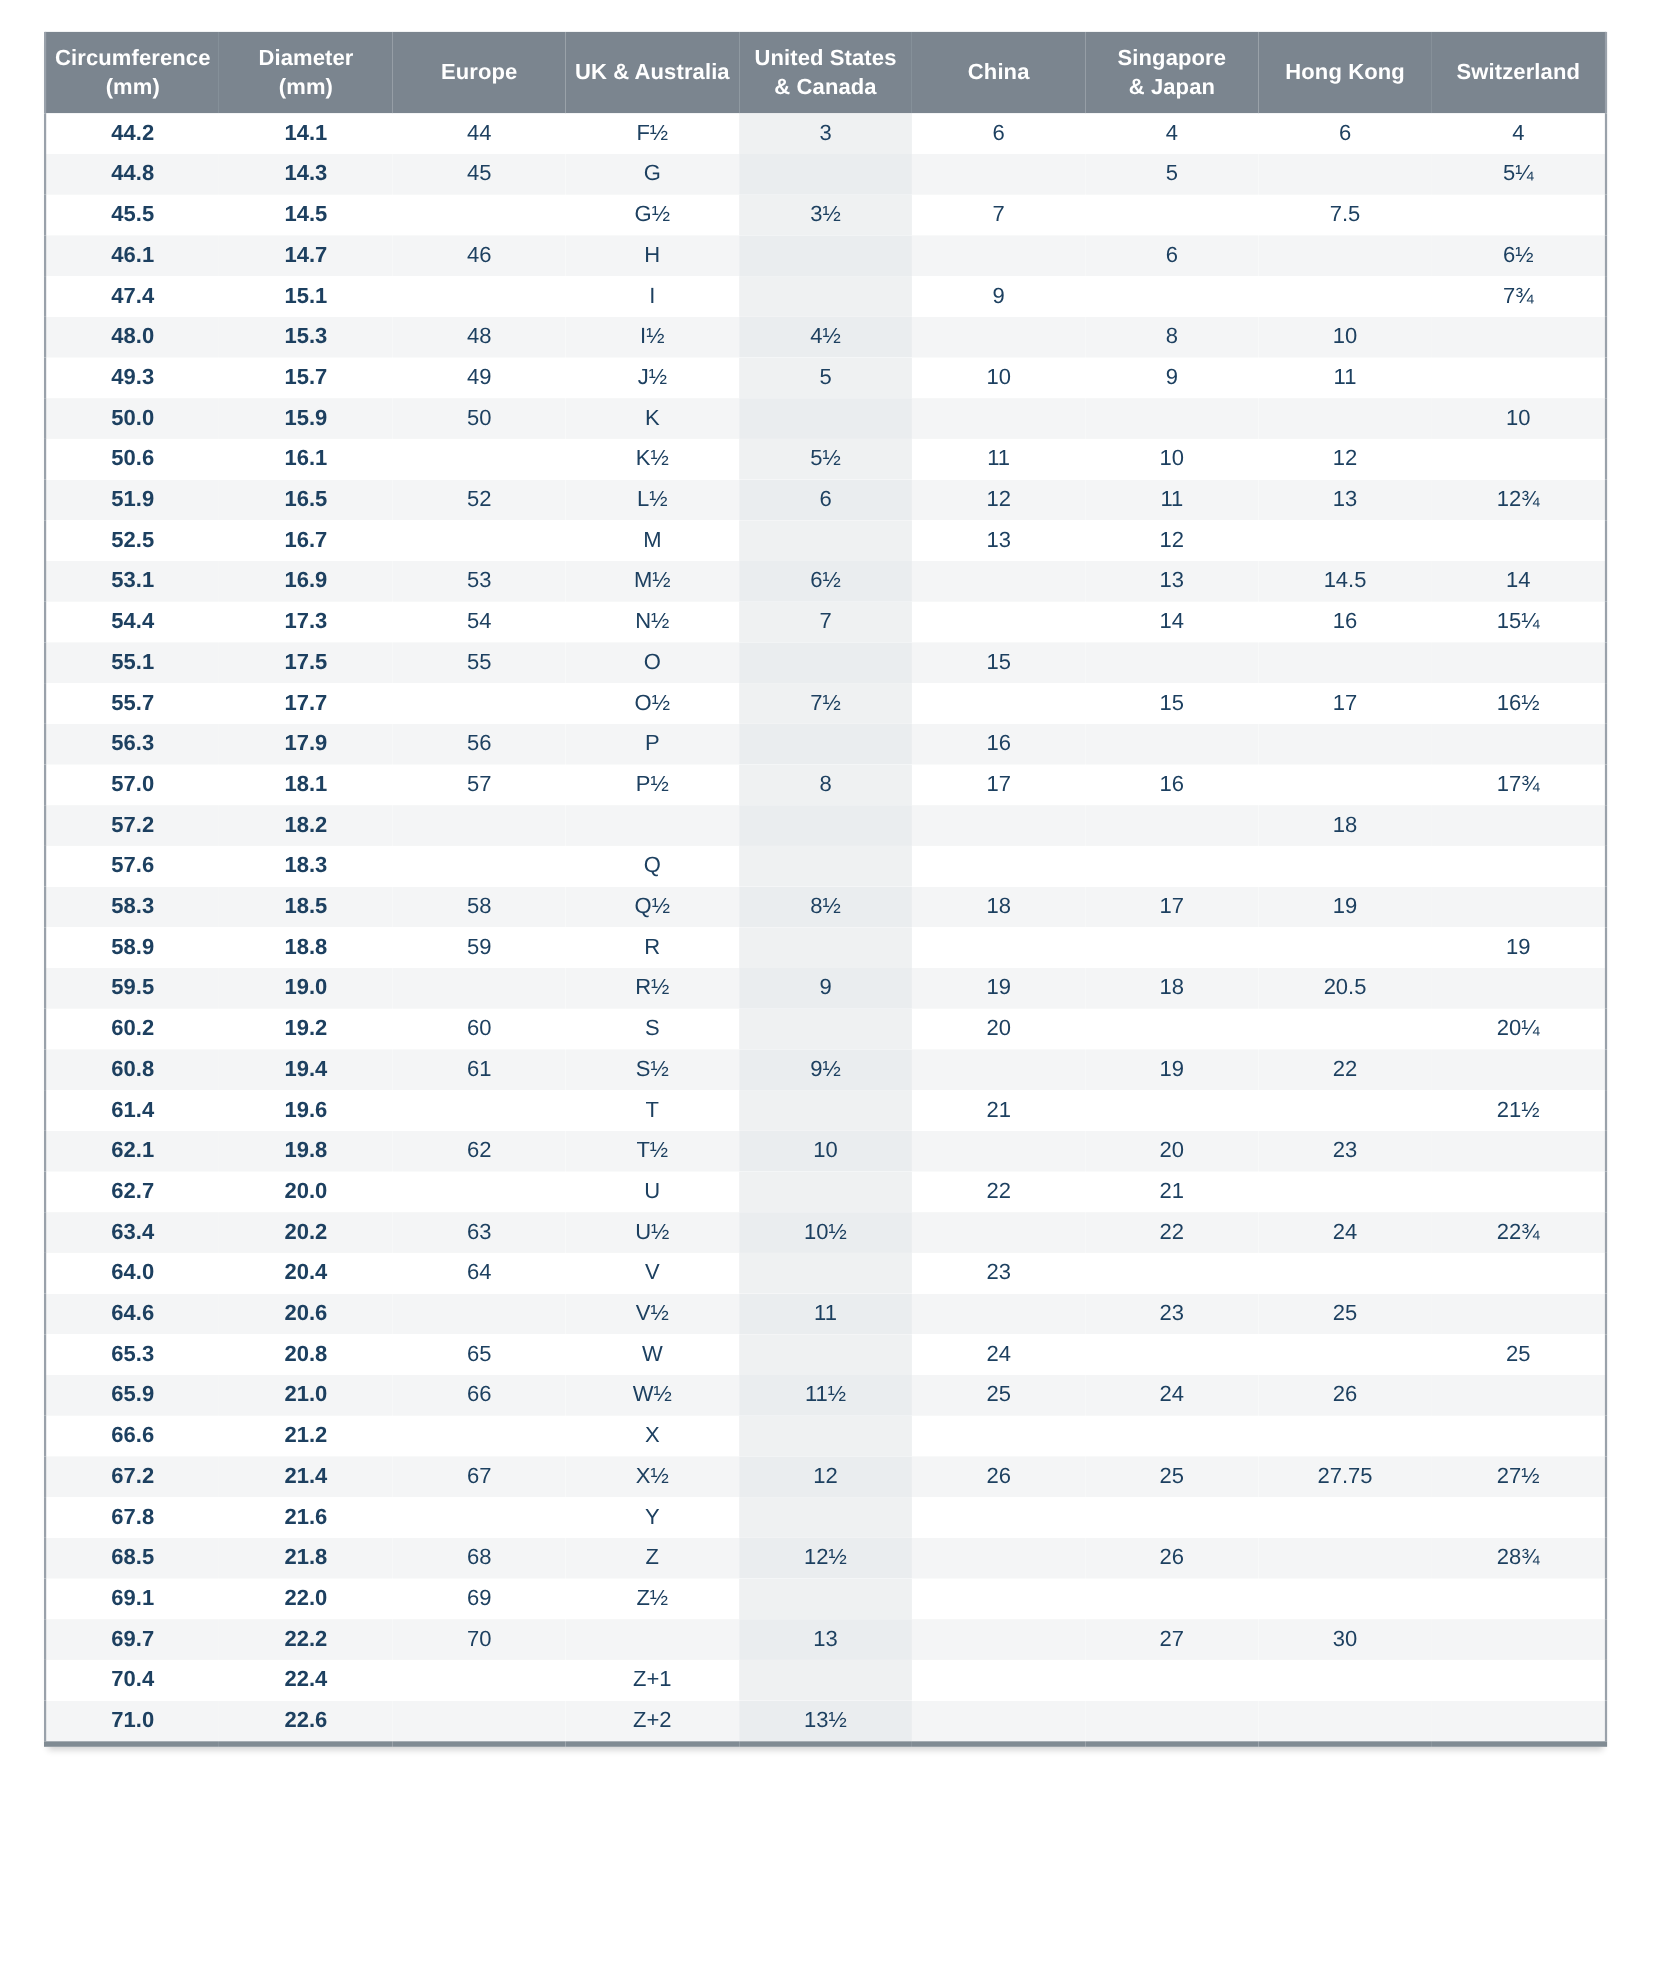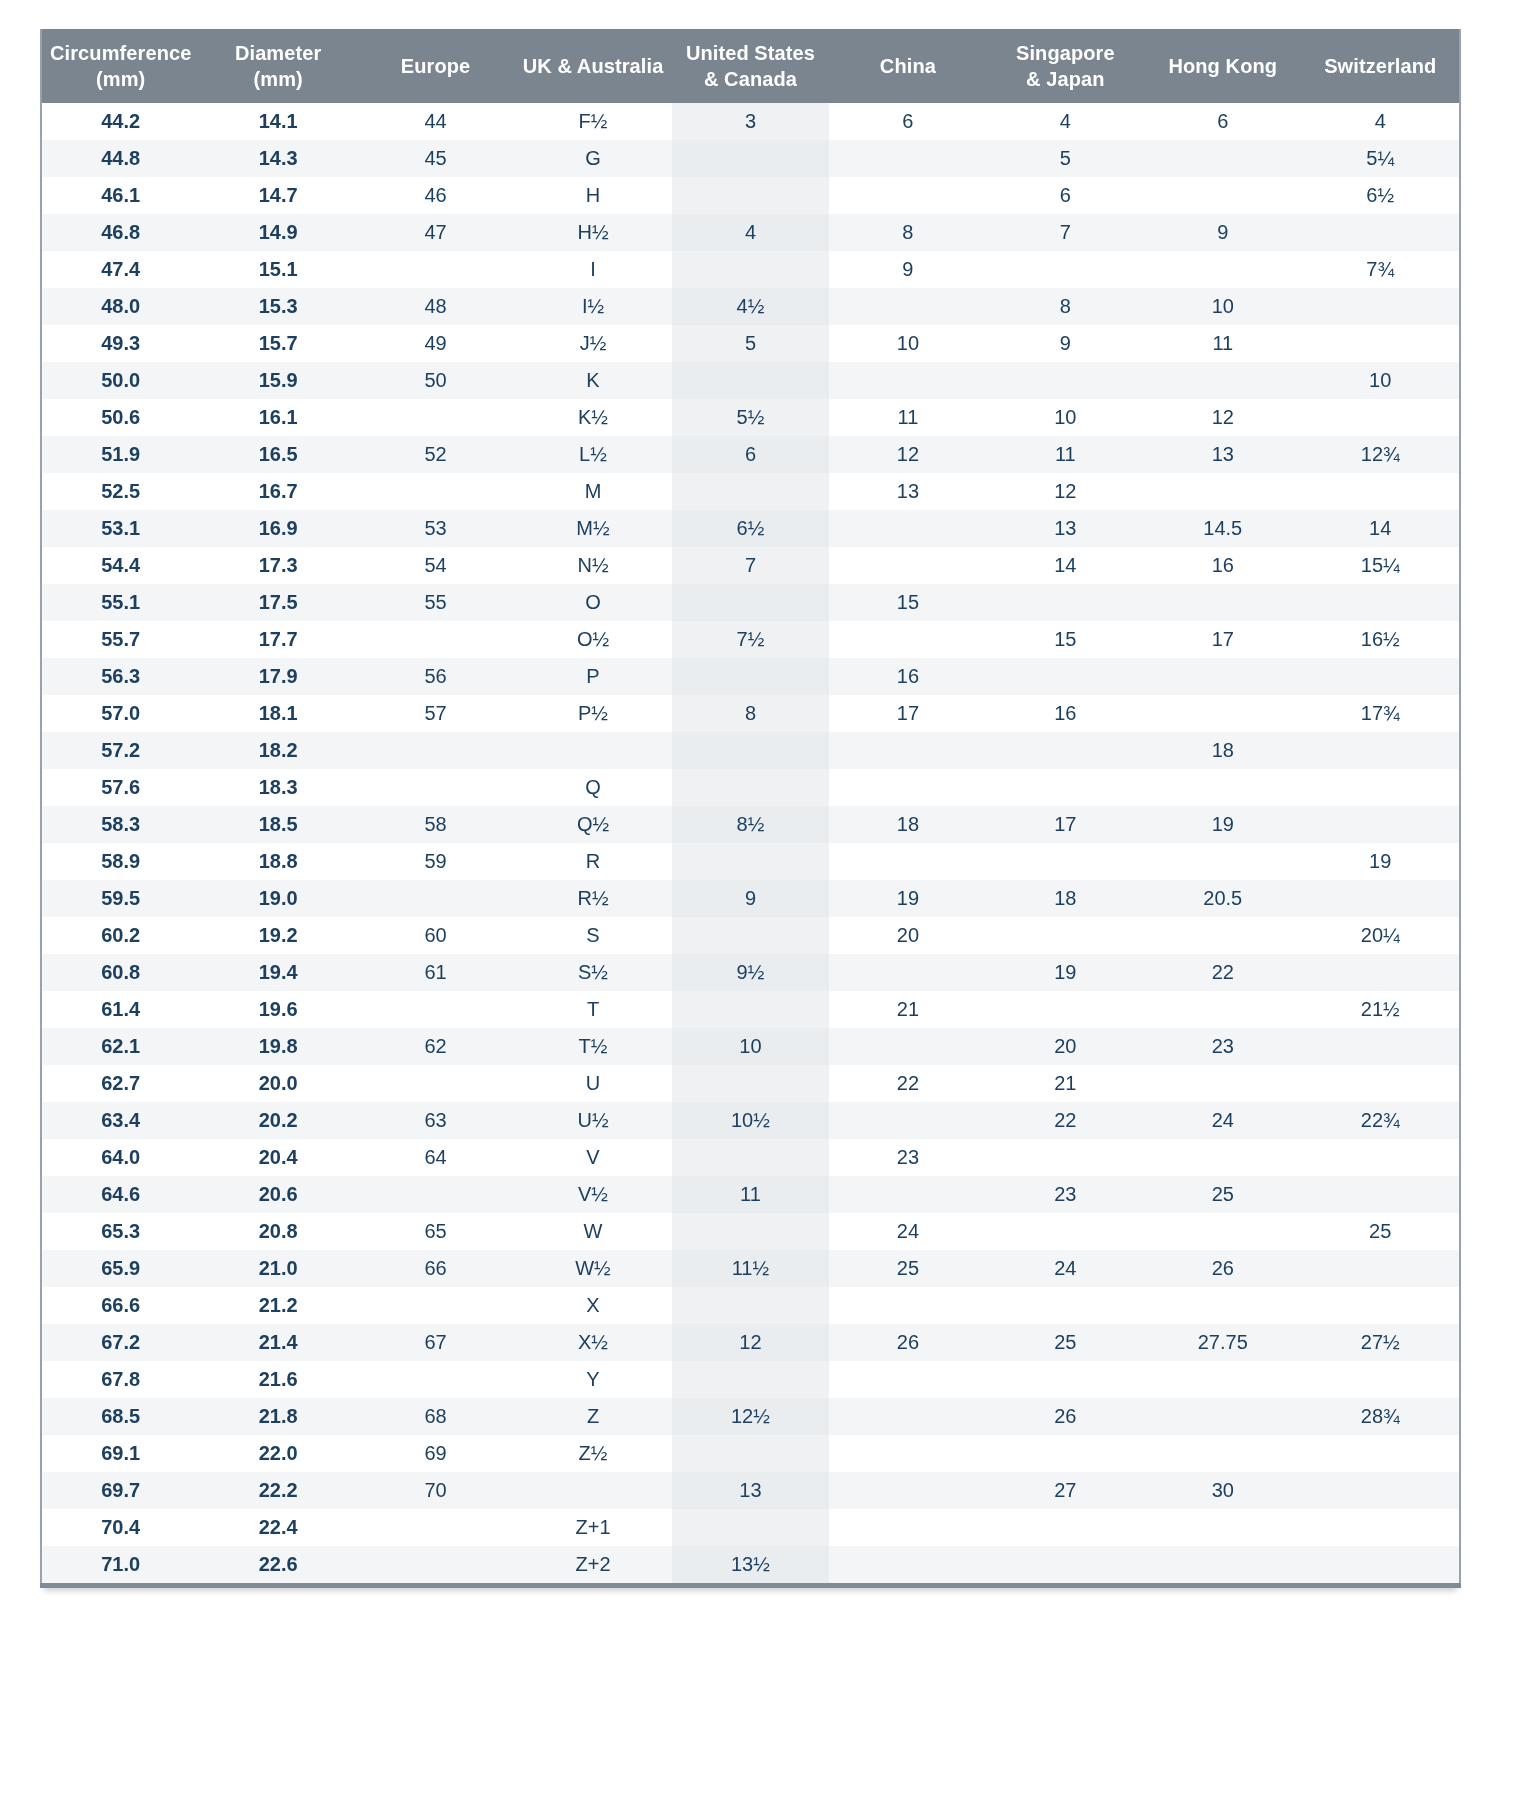--- a/index.html
+++ b/index.html
@@ -108,40 +108,40 @@
           <td class="col-diameter">14.3</td>
           <td class="col-europe">45</td>
           <td class="col-uk_australia">G</td>
           <td class="col-us_canada"></td>
           <td class="col-china"></td>
           <td class="col-singapore_japan">5</td>
           <td class="col-hong_kong"></td>
           <td class="col-switzerland">5¼</td>
         </tr>
         <tr>
+          <td class="col-circumference">45.5</td>
+          <td class="col-diameter">14.5</td>
+          <td class="col-europe"></td>
+          <td class="col-uk_australia">G½</td>
+          <td class="col-us_canada">3½</td>
+          <td class="col-china">7</td>
+          <td class="col-singapore_japan"></td>
+          <td class="col-hong_kong">7.5</td>
+          <td class="col-switzerland"></td>
+        </tr>
+        <tr>
           <td class="col-circumference">46.1</td>
           <td class="col-diameter">14.7</td>
           <td class="col-europe">46</td>
           <td class="col-uk_australia">H</td>
           <td class="col-us_canada"></td>
           <td class="col-china"></td>
           <td class="col-singapore_japan">6</td>
           <td class="col-hong_kong"></td>
           <td class="col-switzerland">6½</td>
-        </tr>
-        <tr>
-          <td class="col-circumference">46.8</td>
-          <td class="col-diameter">14.9</td>
-          <td class="col-europe">47</td>
-          <td class="col-uk_australia">H½</td>
-          <td class="col-us_canada">4</td>
-          <td class="col-china">8</td>
-          <td class="col-singapore_japan">7</td>
-          <td class="col-hong_kong">9</td>
-          <td class="col-switzerland"></td>
         </tr>
         <tr>
           <td class="col-circumference">47.4</td>
           <td class="col-diameter">15.1</td>
           <td class="col-europe"></td>
           <td class="col-uk_australia">I</td>
           <td class="col-us_canada"></td>
           <td class="col-china">9</td>
           <td class="col-singapore_japan"></td>
           <td class="col-hong_kong"></td>

